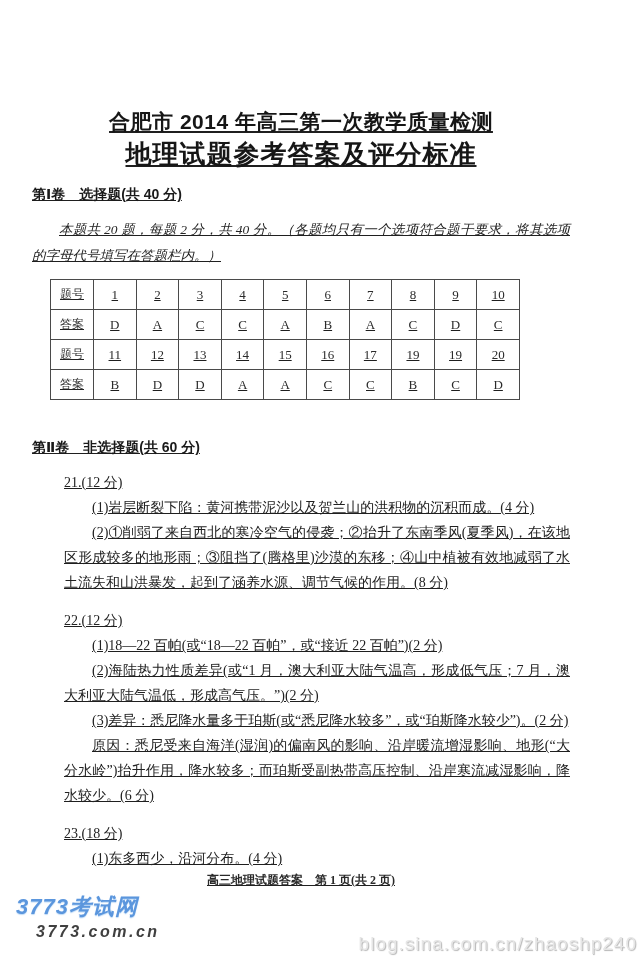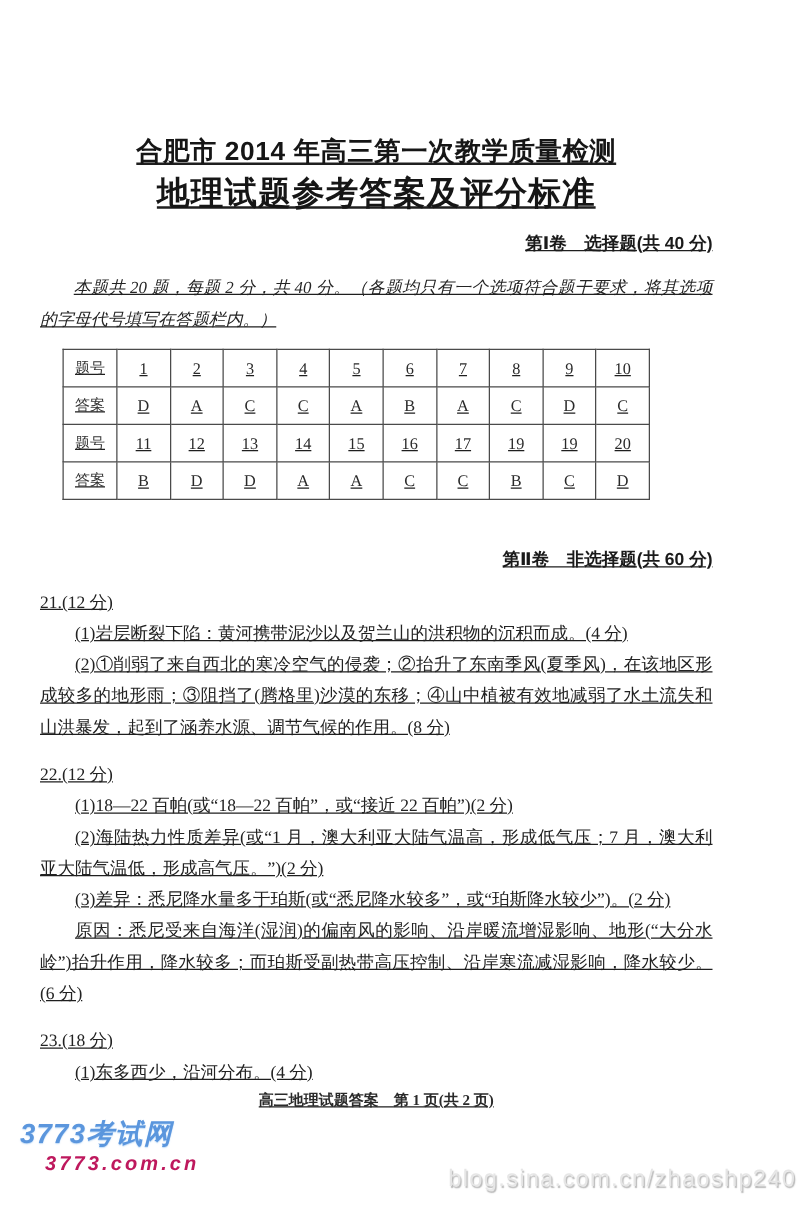--- a/index.html
+++ b/index.html
@@ -31,21 +31,21 @@
     margin: 2px 0 0 0;
     text-align: center;
     font-size: 26px;
     line-height: 34px;
     font-weight: bold;
     letter-spacing: 1px;
     color: #161616;
   }
   .sec-head {
     margin-top: 13px;
-    text-align: right;
+    text-align: left;
     font-family: "Liberation Sans", "DejaVu Sans", sans-serif;
     font-size: 14px;
     line-height: 19px;
     font-weight: bold;
     color: #1a1a1a;
   }
   .intro {
     margin: 13px 0 0 0;
     font-style: italic;
     font-size: 13.5px;
@@ -64,21 +64,21 @@
     border: 1px solid #4a4a4a;
     height: 29px;
     text-align: center;
     vertical-align: middle;
     font-size: 13px;
     color: #2a2a2a;
     padding: 0;
   }
   .ans-table td.hd { font-size: 12px; color: #333; }
   .sec2 { margin-top: 38px; }
-  .question { margin-top: 13px; }
+  .question { margin-top: 13px; margin-left: 32px; }
   .qnum {
     font-size: 14px;
     line-height: 25px;
     color: #222;
   }
   .ans {
     margin: 0;
     font-size: 14px;
     line-height: 25px;
     text-indent: 2em;
@@ -104,21 +104,21 @@
   .wm-logo {
     font-size: 22px;
     letter-spacing: 1px;
     color: #5b96dd;
     text-shadow: 0 1px 1px rgba(140, 190, 240, 0.55);
   }
   .wm-url {
     margin: 6px 0 0 20px;
     font-size: 16px;
     letter-spacing: 2.5px;
-    color: #be185d;
+    color: #404040;
   }
   .wm-right {
     position: absolute;
     right: 3px;
     top: 933px;
     font-family: Liberation Sans, sans-serif;
     font-size: 19px;
     letter-spacing: 1px;
     color: #e6e6e6;
     text-shadow: 1px 1px 1px #b5b5b5, -1px -1px 1px #ffffff;

